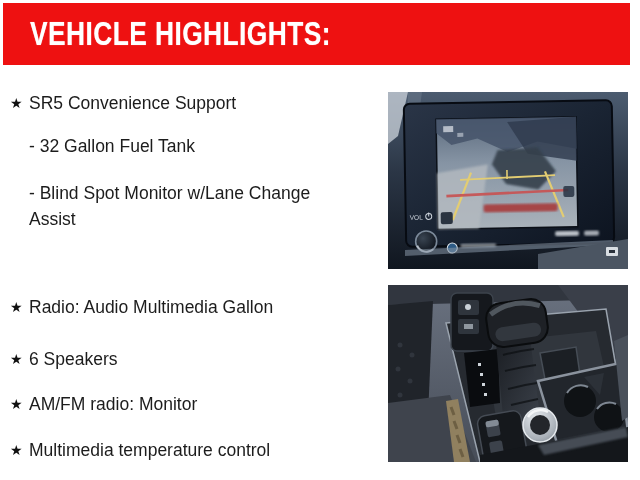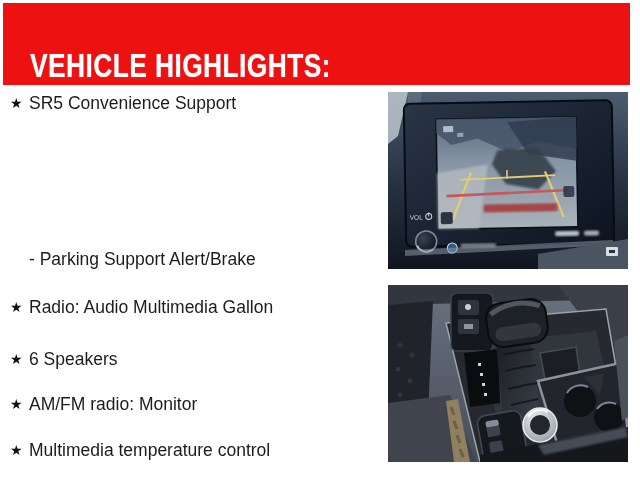--- a/index.html
+++ b/index.html
@@ -2,22 +2,22 @@
 <html><head>
 <meta charset="utf-8">
 <style>
   html,body{margin:0;padding:0;}
   body{
     width:640px;height:480px;overflow:hidden;background:#ffffff;
     font-family:"Liberation Sans","DejaVu Sans",sans-serif;position:relative;
   }
   
   .banner{
-    position:absolute;left:3px;top:3px;width:627px;height:82px;
-    background:#ee1111;display:flex;align-items:flex-end;
+    position:absolute;left:3px;top:3px;width:627px;height:62px;
+    background:#ee1111;display:flex;align-items:center;
   }
   .banner-title{
     color:#ffffff;font-weight:bold;font-size:33px;letter-spacing:.5px;
     transform:scaleX(.80);transform-origin:left center;
     margin-left:27px;white-space:nowrap;
     text-shadow:0 0 1px rgba(255,255,255,.6);
   }
   
   .features{position:absolute;left:0;top:0;width:382px;height:480px;}
   .feat{
@@ -39,23 +39,27 @@
 
 <div class="banner">
   <div class="banner-title">VEHICLE HIGHLIGHTS:</div>
 </div>
 
 <div class="features">
   <div class="feat f0">
     <span class="marker">★</span>
     <span class="label">SR5 Convenience Support</span>
   </div>
-  <div class="feat f3">
+  <div class="feat f1">
     <span class="marker"></span>
-    <span class="label">- Parking Support Alert/Brake</span>
+    <span class="label">- 32 Gallon Fuel Tank</span>
+  </div>
+  <div class="feat f2">
+    <span class="marker"></span>
+    <span class="label">- Blind Spot Monitor w/Lane Change Assist</span>
   </div>
   <div class="feat f4">
     <span class="marker">★</span>
     <span class="label">Radio: Audio Multimedia Gallon</span>
   </div>
   <div class="feat f5">
     <span class="marker">★</span>
     <span class="label">6 Speakers</span>
   </div>
   <div class="feat f6">

